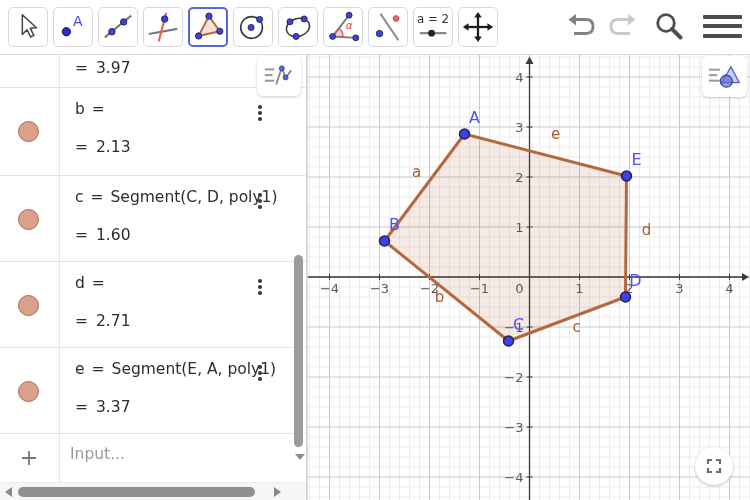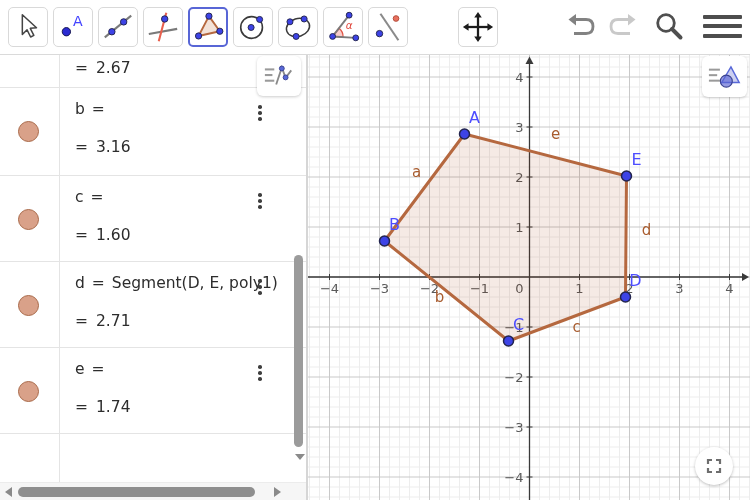--- a/index.html
+++ b/index.html
@@ -132,20 +132,27 @@
     </div>
 
     <div class="tbtn" style="left:368px">
       <svg width="34" height="34" viewBox="0 0 36 36">
         <line x1="10" y1="4" x2="29" y2="32" stroke="#8a8a8a" stroke-width="2.2"></line>
         <circle cx="9" cy="25" r="3.4" fill="#3d43e6" stroke="#22244e"></circle>
         <circle cx="26.5" cy="9" r="3" fill="#e8705e" stroke="#b14a38"></circle>
       </svg>
     </div>
 
+    <div class="tbtn" style="left:413px">
+      <svg width="34" height="34" viewBox="0 0 36 36">
+        <text x="18" y="14" text-anchor="middle" font-size="12.5" fill="#333">a = 2</text>
+        <line x1="4" y1="24.5" x2="32" y2="24.5" stroke="#8a8a8a" stroke-width="2.4"></line>
+        <circle cx="16.5" cy="24.5" r="3.6" fill="#222"></circle>
+      </svg>
+    </div>
 
     <div class="tbtn" style="left:458px">
       <svg width="34" height="34" viewBox="0 0 36 36">
         <g stroke="#1c1c1c" stroke-width="2.4">
           <line x1="18" y1="7" x2="18" y2="29"></line>
             <line x1="7" y1="18" x2="29" y2="18"></line>
         </g>
         <path fill="#1c1c1c" d="M18 2 L22 8 L14 8 Z M18 34 L22 28 L14 28 Z M2 18 L8 14 L8 22 Z M34 18 L28 14 L28 22 Z"></path>
       </svg>
     </div>
@@ -178,93 +185,100 @@
       </div>
     </button>
   </div>
 
   <div class="algebra">
     <div class="colsep"></div>
 
     <div class="arow r0">
       <div class="valline">
         <span class="eq">=</span>
-        <span class="val">2.67</span>
+        <span class="val">3.97</span>
       </div>
     </div>
 
     <div class="arow r1">
       <span class="objdot"></span>
       <div class="defline">
         <span>b</span>
         <span class="eq">=</span>
       </div>
       <div class="valline">
         <span class="eq">=</span>
-        <span>3.16</span>
+        <span>2.13</span>
       </div>
       <div class="dots">
           <i></i>
           <i></i>
           <i></i>
         </div>
     </div>
 
     <div class="arow r2">
       <span class="objdot"></span>
       <div class="defline">
         <span>c</span>
         <span class="eq">=</span>
+        <span>Segment(C, D, poly1)</span>
       </div>
       <div class="valline">
         <span class="eq">=</span>
         <span>1.60</span>
       </div>
       <div class="dots">
           <i></i>
           <i></i>
           <i></i>
         </div>
     </div>
 
     <div class="arow r3">
       <span class="objdot"></span>
       <div class="defline">
         <span>d</span>
         <span class="eq">=</span>
-        <span>Segment(D, E, poly1)</span>
       </div>
       <div class="valline">
         <span class="eq">=</span>
         <span>2.71</span>
       </div>
       <div class="dots">
           <i></i>
           <i></i>
           <i></i>
         </div>
     </div>
 
     <div class="arow r4">
       <span class="objdot"></span>
       <div class="defline">
         <span>e</span>
         <span class="eq">=</span>
+        <span>Segment(E, A, poly1)</span>
       </div>
       <div class="valline">
         <span class="eq">=</span>
-        <span>1.74</span>
+        <span>3.37</span>
       </div>
       <div class="dots">
           <i></i>
           <i></i>
           <i></i>
         </div>
     </div>
 
+    <div class="inputrow">
+      <svg class="plusicon" width="18" height="18" viewBox="0 0 18 18">
+        <path d="M9 2 V16 M2 9 H16" stroke="#757575" stroke-width="1.8"></path>
+      </svg>
+      <input type="text" placeholder="Input..." style="">
+    </div>
 
     <div class="vthumb"></div>
     <div class="vdown"></div>
 
     <div class="hscroll">
       <div class="harrow-l"></div>
       <div class="hthumb"></div>
       <div class="harrow-r"></div>
     </div>
 

